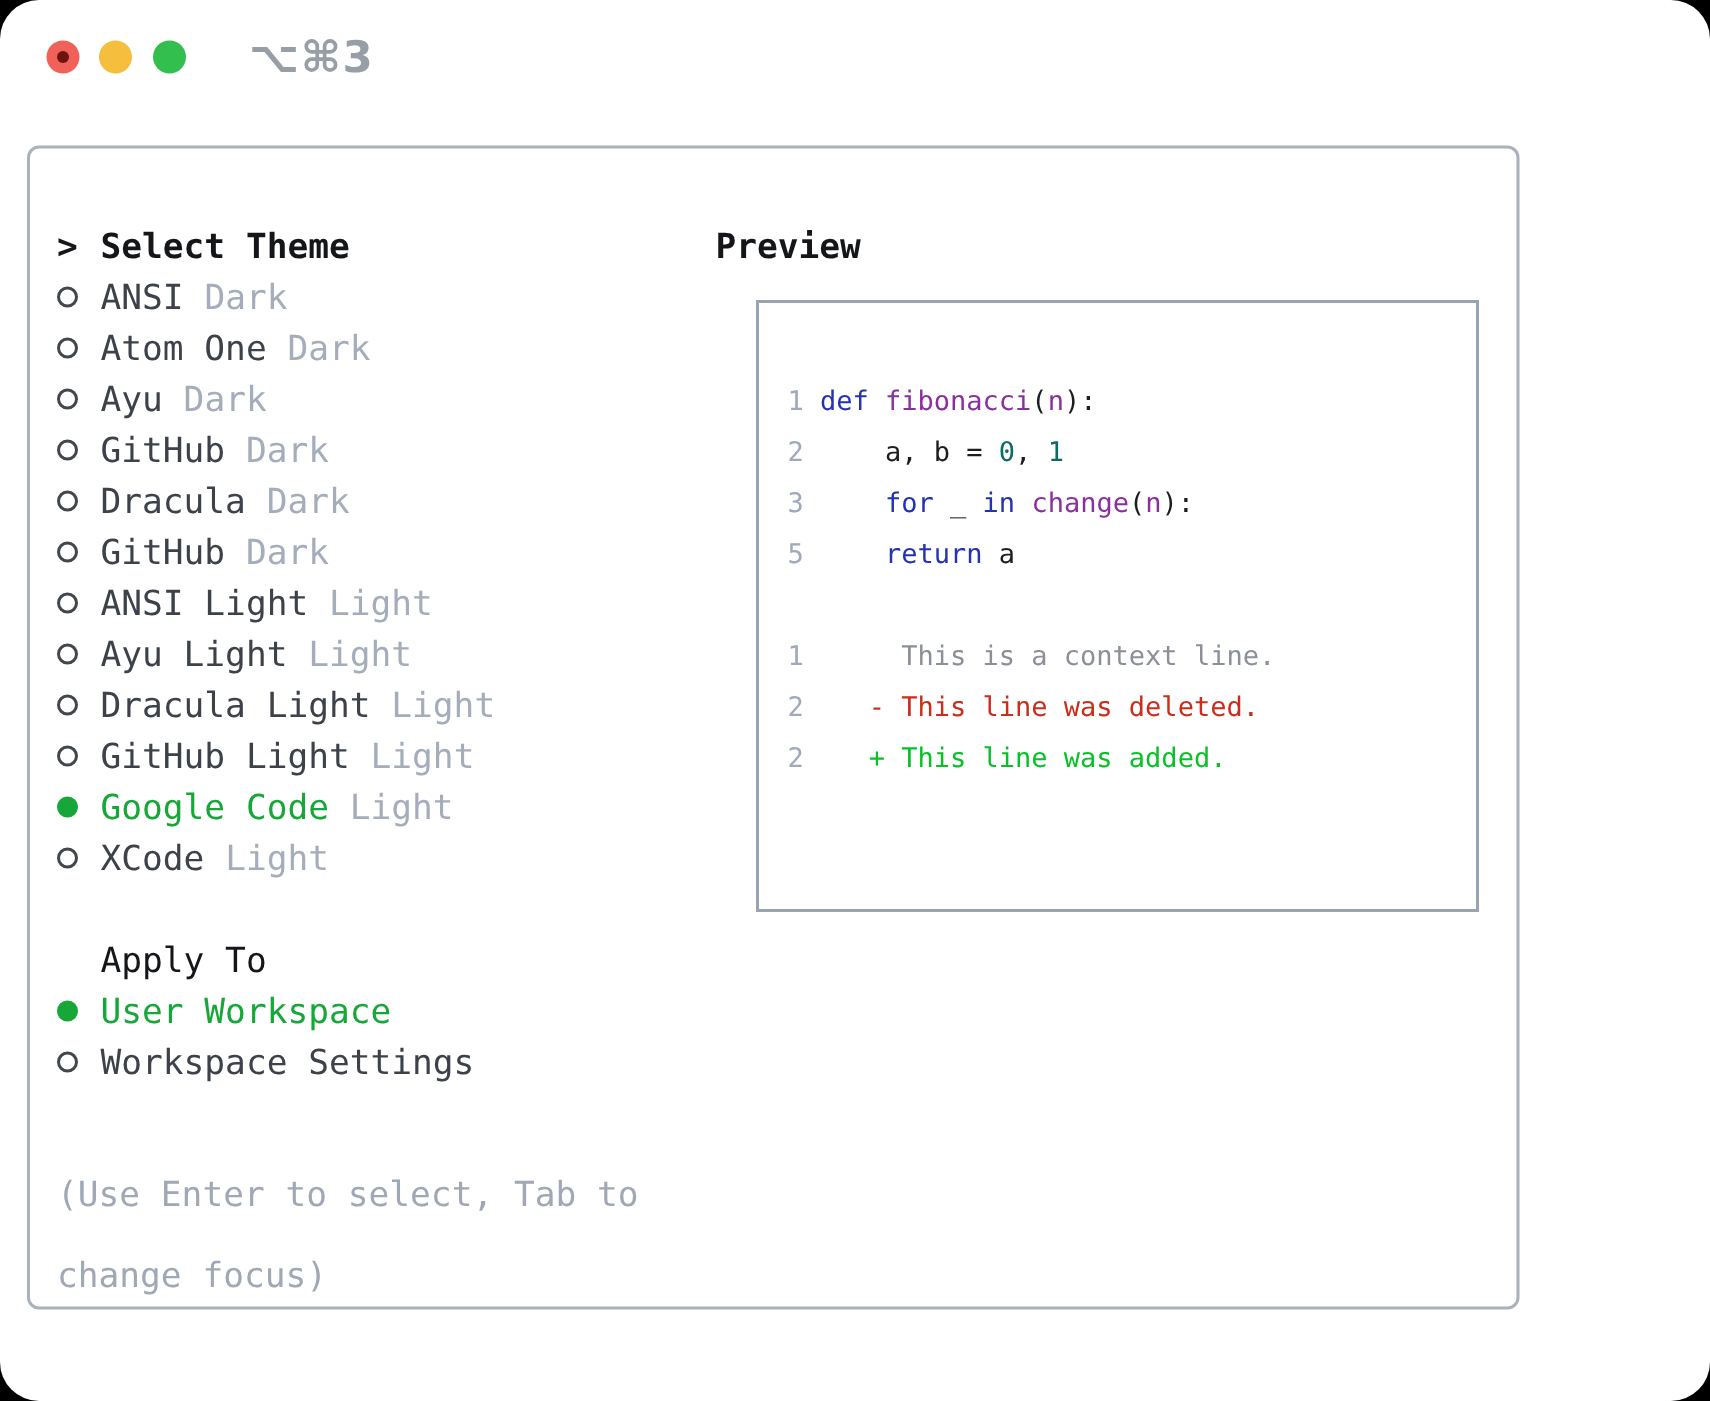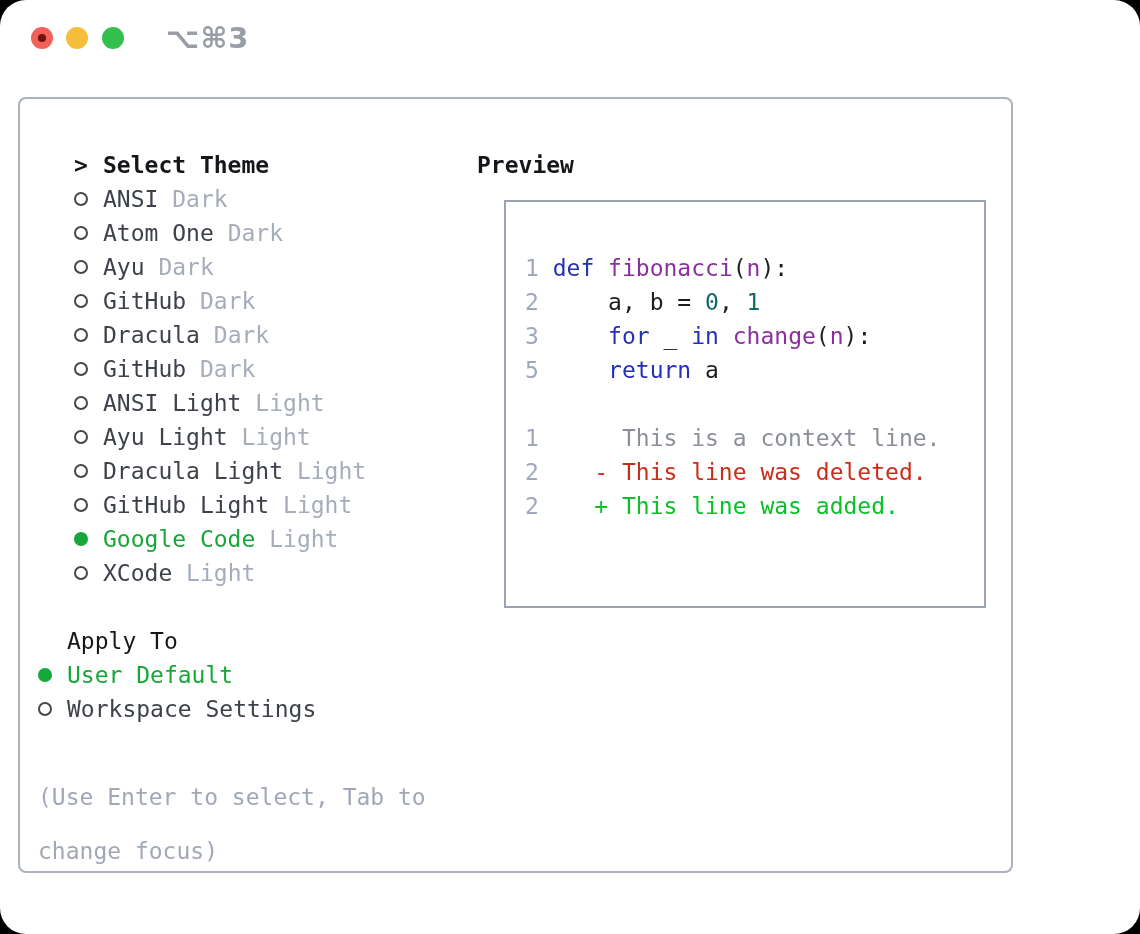--- a/index.html
+++ b/index.html
@@ -28,36 +28,36 @@
   .row{height:34px;line-height:34px;font-size:23px;white-space:pre;color:var(--text);}
   .marker{display:inline-block;width:29px;}
   .dot{display:inline-block;width:10px;height:10px;border-radius:50%;
        border:2px solid var(--radio_ring);vertical-align:1px;}
   .dot.sel{background:var(--accent_green);border-color:var(--accent_green);}
   .hdr{font-weight:bold;color:var(--heading);}
   .prompt{font-weight:bold;color:var(--heading);}
   .name{color:var(--text);}
   .name.sel{color:var(--accent_green);}
   .variant{color:var(--muted);}
-  .theme-list{position:absolute;left:38px;top:148px;margin-left:36px;}
+  .theme-list{position:absolute;left:38px;top:148px;}
   .apply-block{position:absolute;left:38px;top:624px;}
   .apply-hdr{color:var(--heading);text-align:center;}
   .help-block{position:absolute;left:38px;top:760px;}
   .help-line{height:34px;line-height:34px;font-size:23px;white-space:pre;color:var(--help);margin-top:20px;}
   
   .preview-title{
     position:absolute;left:477px;top:148px;height:34px;line-height:34px;
     font-size:23px;font-weight:bold;color:var(--heading);
   }
   .preview-box{
     position:absolute;left:504px;top:200px;width:482px;height:408px;
     border:2px solid var(--preview_border);box-sizing:border-box;
     padding:49px 0 0 19px;overflow:hidden;
   }
-  .cline{height:34px;line-height:34px;font-size:23px;white-space:pre;}
+  .cline{height:34px;line-height:34px;font-size:18px;white-space:pre;}
   .lnum{display:inline-block;width:1ch;text-align:right;color:var(--line_number);}
   .spacer{height:34px;}
   .tk-kw{color:var(--keyword);}
   .tk-fn{color:var(--function);}
   .tk-num{color:var(--literal);}
   .tk-pl{color:var(--code_plain);}
   .d-ctx{color:var(--context);}
   .d-del{color:var(--deleted);}
   .d-add{color:var(--added);}
 </style>
@@ -91,21 +91,21 @@
         <div class="row"><span class="marker"><span class="dot"></span></span><span class="name">GitHub Light</span> <span class="variant">Light</span></div>
         <div class="row"><span class="marker"><span class="dot sel"></span></span><span class="name sel">Google Code</span> <span class="variant">Light</span></div>
         <div class="row"><span class="marker"><span class="dot"></span></span><span class="name">XCode</span> <span class="variant">Light</span></div>
       </div>
   </div>
 
   <div class="apply-block">
     <div class="row"><span class="marker"> </span><span class="apply-hdr">Apply To</span>
     </div>
     <div id="apply-items">
-        <div class="row"><span class="marker"><span class="dot sel"></span></span><span class="name sel">User Default</span></div>
+        <div class="row"><span class="marker"><span class="dot sel"></span></span><span class="name sel">User Workspace</span></div>
         <div class="row"><span class="marker"><span class="dot"></span></span><span class="name">Workspace Settings</span></div>
       </div>
   </div>
 
   <div class="help-block" id="help-lines">
       <div class="help-line">(Use Enter to select, Tab to</div>
       <div class="help-line">change focus)</div>
     </div>
 
   <div class="preview-title">Preview</div>

